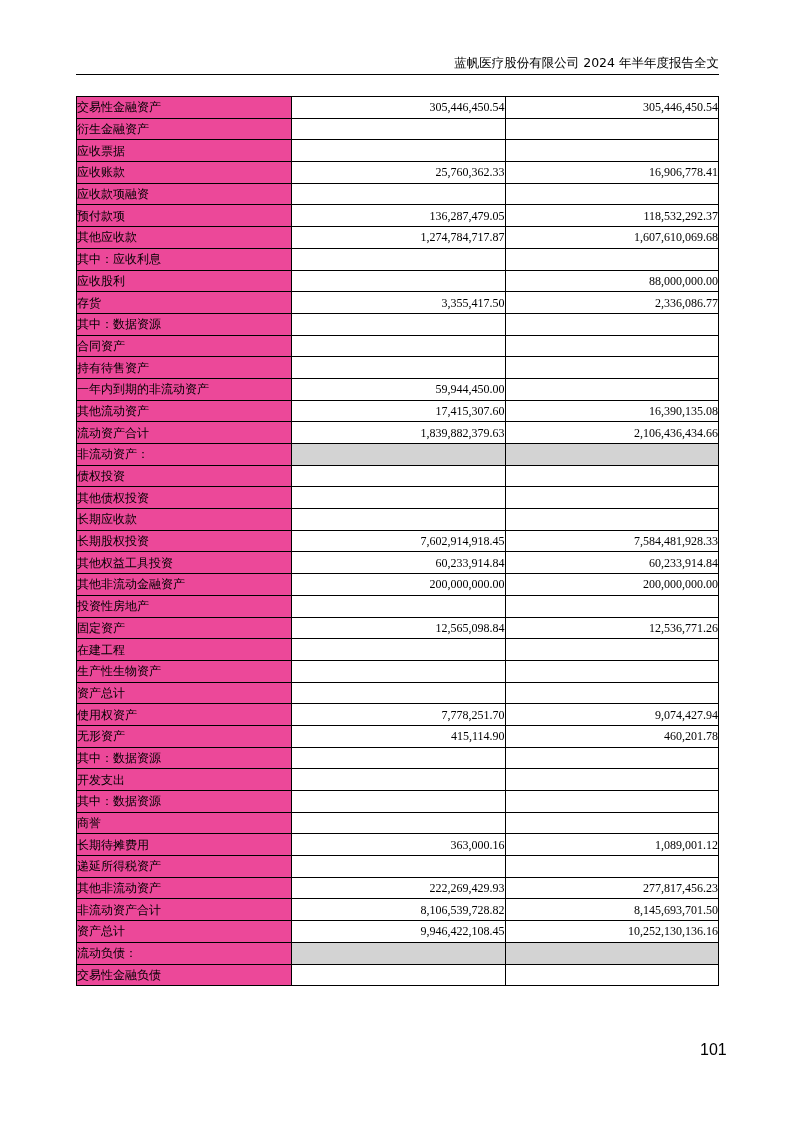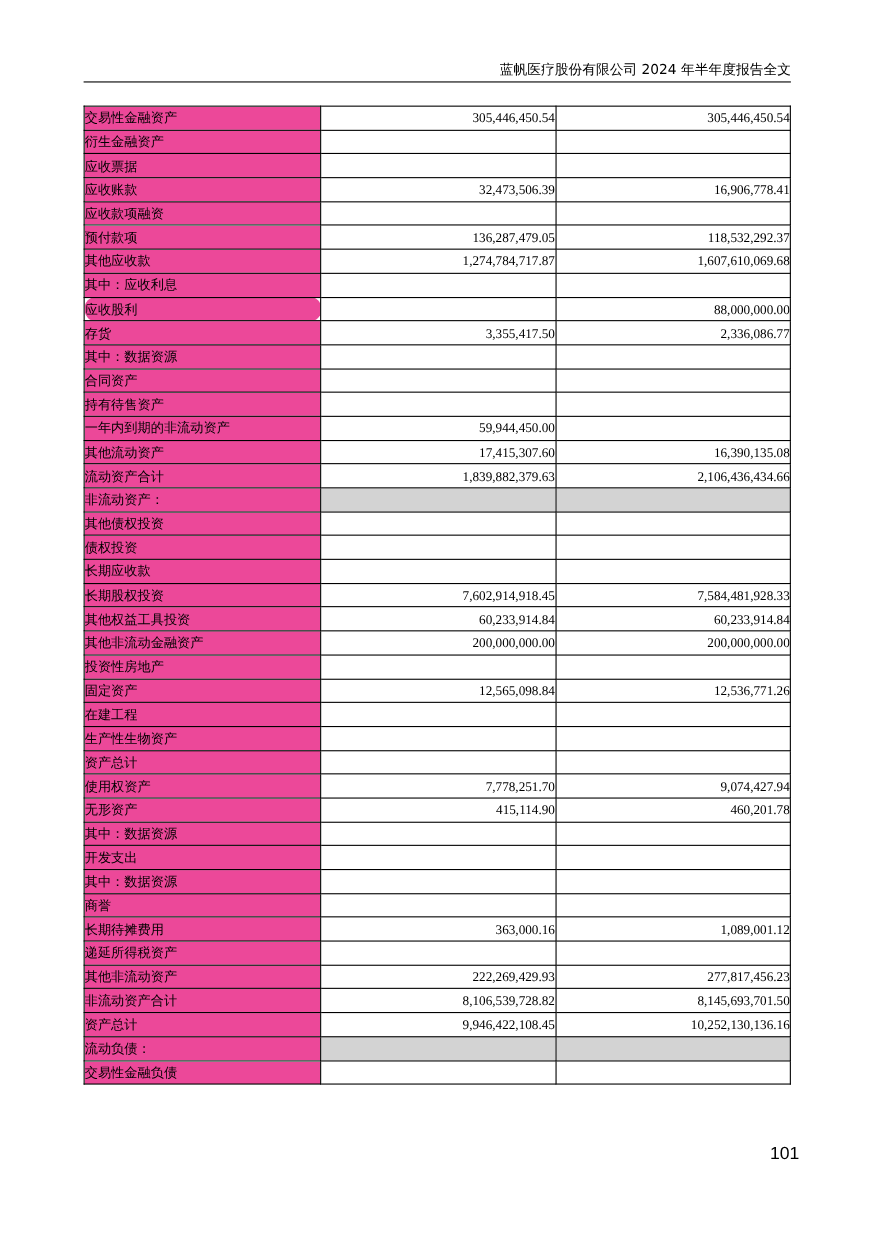--- a/index.html
+++ b/index.html
@@ -7,21 +7,21 @@
     .header { position: absolute; left: 76px; right: 74px; top: 52px; height: 22px; border-bottom: 1px solid #000; }
     .header-title { position: absolute; right: 0; bottom: 2px; font-size: 12.5px; white-space: nowrap; text-align: right; }
     table.bs { position: absolute; left: 76px; top: 96px; border-collapse: collapse; width: 643px; table-layout: fixed; }
     table.bs td { border: 1px solid #000; height: 20.7px; padding: 0; font-size: 12px; line-height: 20px; white-space: nowrap; overflow: hidden; }
     td.label { background: #ec4899; width: 214px; }
     td.val { text-align: right; padding-right: 7px; font-family: "Liberation Serif", "DejaVu Serif", serif; font-size: 12.5px; }
     td.section-val { background: #d3d3d3; }
     .ind0 { padding-left: 5px; }
     .ind1 { padding-left: 18px; }
     .ind2 { padding-left: 30px; font-family: Liberation Serif, serif; }
-    .ind3 { padding-left: 66px; border-radius: 10px; }
+    .ind3 { padding-left: 66px; }
     .page-number { position: absolute; left: 700px; top: 1041px; font-size: 16px; font-family: "Liberation Sans", sans-serif; }
   </style>
 </head>
 <body>
 
 <div class="header">
   <span class="header-title">蓝帆医疗股份有限公司 2024 年半年度报告全文</span>
 </div>
 
 <table class="bs">
@@ -36,21 +36,21 @@
         <td class="val"></td>
         <td class="val"></td>
       </tr>
       <tr>
         <td class="label ind1">应收票据</td>
         <td class="val"></td>
         <td class="val"></td>
       </tr>
       <tr>
         <td class="label ind1">应收账款</td>
-        <td class="val">32,473,506.39</td>
+        <td class="val">25,760,362.33</td>
         <td class="val">16,906,778.41</td>
       </tr>
       <tr>
         <td class="label ind1">应收款项融资</td>
         <td class="val"></td>
         <td class="val"></td>
       </tr>
       <tr>
         <td class="label ind1">预付款项</td>
         <td class="val">136,287,479.05</td>
@@ -105,26 +105,26 @@
         <td class="label ind0">流动资产合计</td>
         <td class="val">1,839,882,379.63</td>
         <td class="val">2,106,436,434.66</td>
       </tr>
       <tr>
         <td class="label ind0">非流动资产：</td>
         <td class="val section-val"></td>
         <td class="val section-val"></td>
       </tr>
       <tr>
+        <td class="label ind1">债权投资</td>
+        <td class="val"></td>
+        <td class="val"></td>
+      </tr>
+      <tr>
         <td class="label ind1">其他债权投资</td>
-        <td class="val"></td>
-        <td class="val"></td>
-      </tr>
-      <tr>
-        <td class="label ind1">债权投资</td>
         <td class="val"></td>
         <td class="val"></td>
       </tr>
       <tr>
         <td class="label ind1">长期应收款</td>
         <td class="val"></td>
         <td class="val"></td>
       </tr>
       <tr>
         <td class="label ind1">长期股权投资</td>

